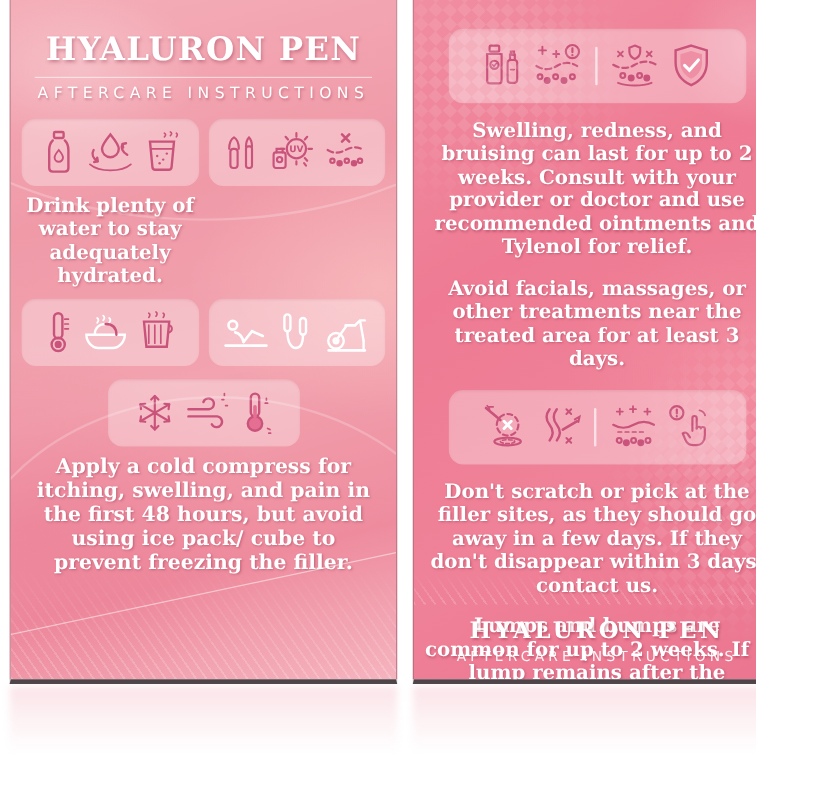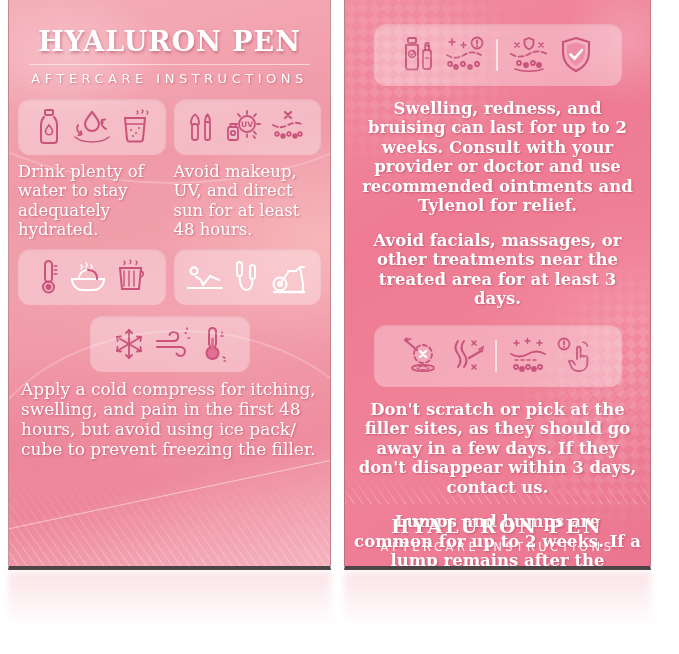--- a/index.html
+++ b/index.html
@@ -1,16 +1,16 @@
 <!DOCTYPE html>
 <html><head>
 <meta charset="utf-8">
 <style>
   html,body{margin:0;padding:0;background:#fff;}
-  .stage{position:relative;width:679px;height:654px;background:#fff;overflow:hidden;
+  .stage{position:relative;width:630px;height:654px;background:#fff;overflow:hidden;
          font-family:"DejaVu Serif",serif;}
   .card{position:absolute;top:0;height:570px;overflow:hidden;
         border:1px solid rgba(110,95,100,.35);border-top:none;
         border-bottom:4px solid #4a4447;box-sizing:border-box;}
   .card-left{left:8px;width:323px;
     background:
       radial-gradient(150px 90px at 18% 10%, rgba(255,255,255,.28), transparent 70%),
       radial-gradient(230px 160px at 96% 42%, rgba(255,214,205,.38), transparent 70%),
       radial-gradient(280px 210px at 6% 78%, rgba(233,112,140,.40), transparent 72%),
       linear-gradient(165deg,#f4aeb8 0%,#f09aa8 30%,#f2a3af 55%,#ee8c9e 80%,#f5b4bf 100%);}
@@ -30,21 +30,21 @@
     mask-image:radial-gradient(closest-side,#000,transparent);}
   .title{color:#fff;text-align:center;font-weight:bold;font-size:27px;letter-spacing:1px;
          text-shadow:1px 2px 3px rgba(150,50,75,.45);margin:26px 10px 0;}
   .tdivider{height:1px;background:rgba(255,255,255,.55);margin:7px 20px 6px;}
   .subtitle{color:#fff;text-align:center;font-family:"DejaVu Sans",sans-serif;font-size:13px;
             letter-spacing:4.5px;text-shadow:1px 1px 2px rgba(150,50,75,.4);}
   .cols{display:grid;grid-template-columns:1fr 1fr;column-gap:8px;margin:0 9px;position:relative;}
   .ibox{display:flex;align-items:center;justify-content:center;gap:5px;
         background:rgba(255,255,255,.33);border-radius:12px;height:56px;
         box-shadow:0 1px 2px rgba(180,80,105,.15) inset;}
-  .tip{color:#fff;font-weight:normal;text-align:left;font-size:16.5px;line-height:1.17;
+  .tip{color:#fff;font-weight:bold;text-align:center;font-size:16.5px;line-height:1.17;
        text-shadow:1px 1px 2px rgba(150,50,75,.45);margin:7px 0 0;}
   .wide{font-size:17px;margin:8px 12px 0;}
   .pr{color:#fff;font-weight:bold;text-align:center;font-size:16.5px;line-height:1.18;
       text-shadow:1px 1px 2px rgba(150,50,75,.45);margin:0 9px;}
   .vdiv{width:2px;height:32px;background:rgba(255,255,255,.65);border-radius:1px;margin:0 4px;}
   .foot-title{color:#fff;text-align:center;font-weight:bold;font-size:19px;letter-spacing:3px;
               text-shadow:1px 1px 2px rgba(150,50,75,.45);}
   .foot-sub{color:#fff;text-align:center;font-family:"DejaVu Sans",sans-serif;font-size:11.5px;
             letter-spacing:3.5px;opacity:.92;margin-top:3px;}
   .reflect{position:absolute;top:572px;height:66px;filter:blur(3px);opacity:.5;
@@ -125,21 +125,20 @@
             <circle cx="20" cy="27" r="1.8"></circle>
             <circle cx="26" cy="29" r="1.8" fill="#c9537b"></circle>
             <circle cx="31" cy="27" r="1.8"></circle>
           </svg>
         </span>
       </div>
     </div>
 
     <div class="cols">
       <div class="tip">Drink plenty of water to stay adequately hydrated.</div>
-      <div class="tip">Avoid makeup, UV, and direct sun for at least 48 hours.</div>
     </div>
 
     <div class="cols" style="margin-top:10px;">
       <div class="ibox">
         <span>
           <svg width="26" height="40" viewBox="0 0 26 40" fill="none" stroke="#c9537b" stroke-width="2" stroke-linecap="round">
             <rect x="9" y="4" width="7" height="21" rx="3.5"></rect>
             <circle cx="12.5" cy="30" r="5.5"></circle>
             <circle cx="12.5" cy="30" r="2" fill="#c9537b"></circle>
             <path d="M18 9h3M18 13h3M18 17h3" stroke-width="1.4"></path>

